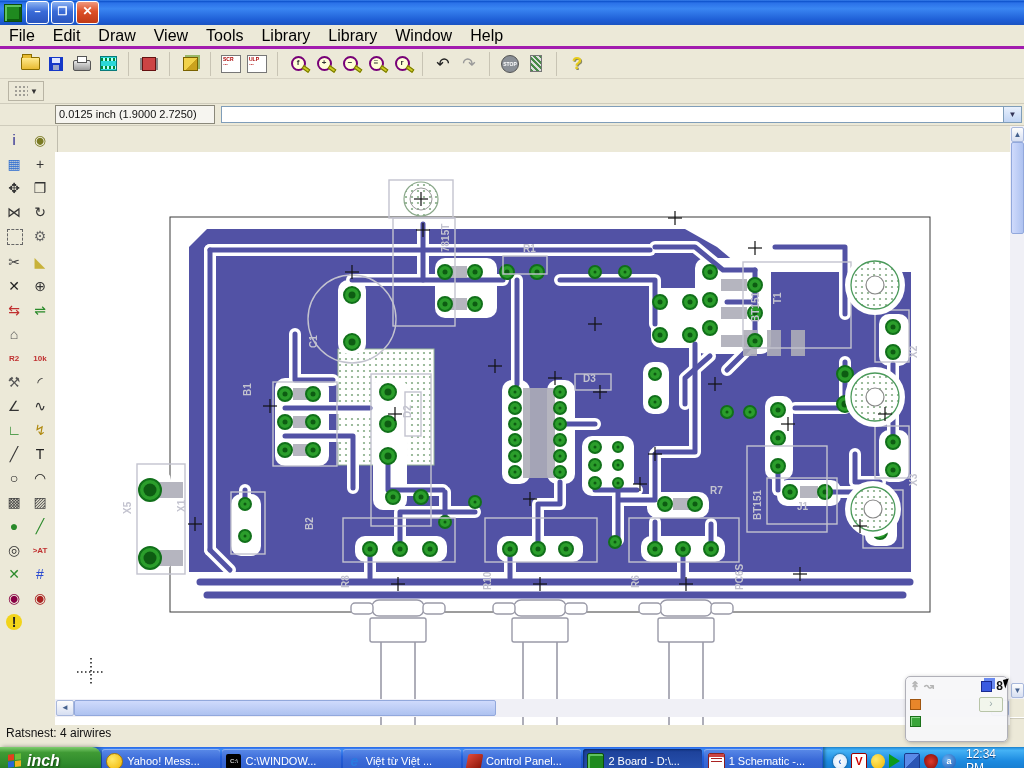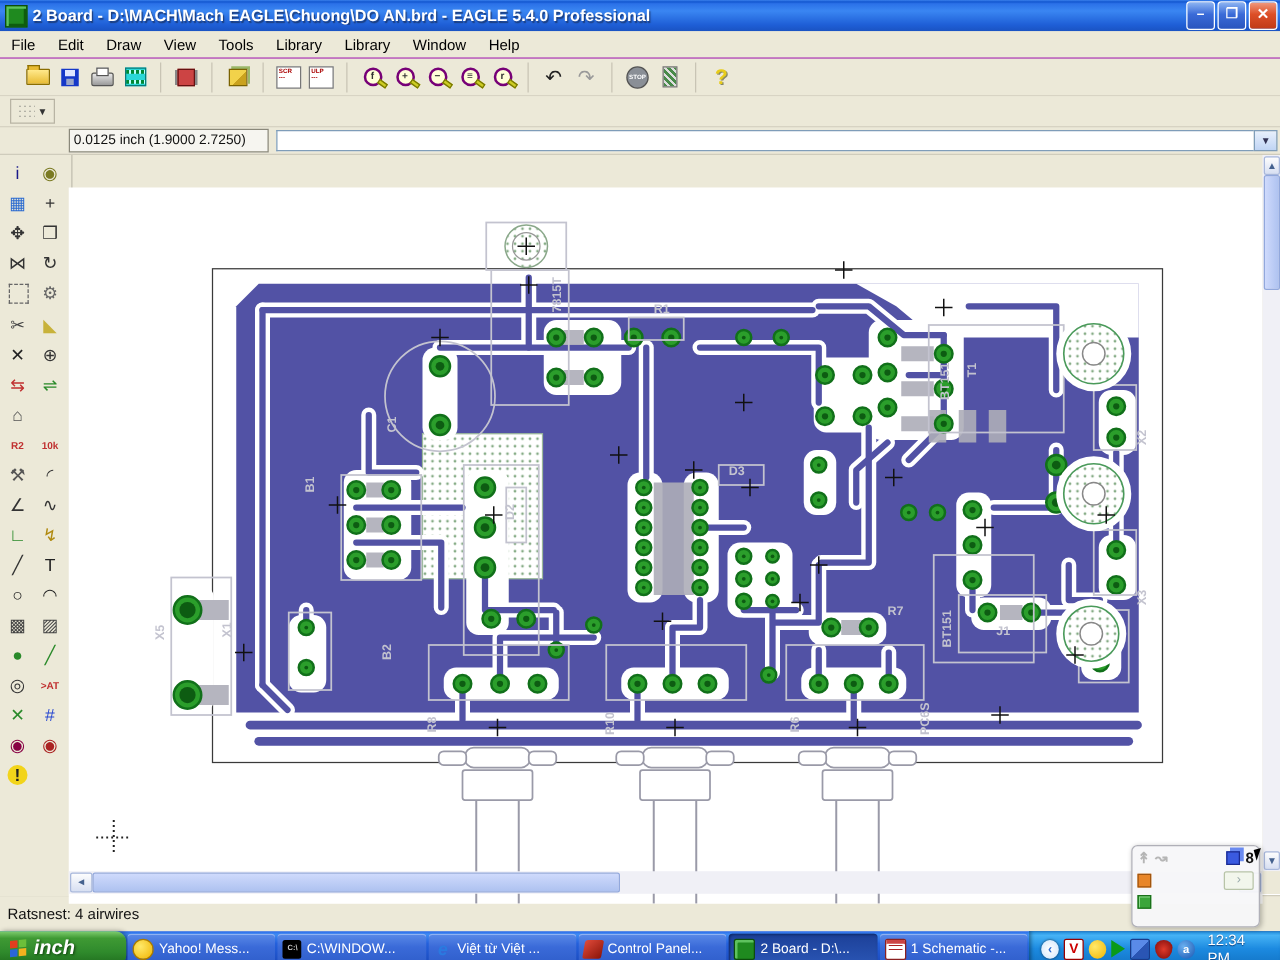--- a/index.html
+++ b/index.html
@@ -8,21 +8,21 @@
   .titlebar{height:25px;display:flex;align-items:center;padding:0 2px 0 4px;
     background:linear-gradient(180deg,#3a80ec 0%,#1257d0 6%,#2b71e8 12%,#3a86f2 35%,#1e5ed6 80%,#1a53c2 100%);}
   .app-icon{width:16px;height:16px;background:#1f8a1f;border:1px solid #0c4d0c;margin-right:4px;
     box-shadow:inset 2px 2px 0 #5ec25e,inset -2px -2px 0 #0e5c0e;}
   .title-text{color:#fff;font-weight:bold;font-size:13px;text-shadow:1px 1px 1px #1a3b7a;flex:1;white-space:nowrap;overflow:hidden;}
   .winbtns{display:flex;gap:2px;}
   .wbtn{width:21px;height:21px;border-radius:3px;border:1px solid #fff;color:#fff;font-size:11px;line-height:19px;
     text-align:center;font-weight:bold;background:linear-gradient(180deg,#8db4f2,#3a6bd8 45%,#2a55be);}
   .wbtn.close{background:linear-gradient(180deg,#f0997e,#dd4f27 45%,#c03a17);font-size:12px;}
   
-  .menubar{height:21px;display:flex;align-items:center;border-bottom:1px solid #a21caf;background:#ece9d8;font-size:12px;}
+  .menubar{height:21px;display:flex;align-items:center;border-bottom:3px solid #a21caf;background:#ece9d8;font-size:16px;}
   .menu-item{padding:2px 9px;color:#000;}
   
   .toolbar{height:29px;display:flex;align-items:center;background:#ece9d8;border-bottom:1px solid #d8d4c4;padding-left:10px;}
   .tgroup{display:flex;align-items:center;padding:0 7px;border-right:1px solid #c8c4b4;height:24px;}
   .tgroup:last-child{border-right:none;}
   .tbtn{width:24px;height:22px;display:flex;align-items:center;justify-content:center;margin:0 1px;position:relative;}
   .toolbar2{height:24px;display:flex;align-items:center;background:#ece9d8;border-bottom:1px solid #cfccbc;padding-left:8px;}
   .gridbtn{width:34px;height:18px;border:1px solid #b8b4a4;display:flex;align-items:center;justify-content:center;gap:2px;background:#ece9d8;}
   .griddots{width:14px;height:12px;background-image:radial-gradient(#555 24%,transparent 26%);background-size:4px 4px;}
   .dnarrow{font-size:8px;color:#333;}
@@ -110,21 +110,20 @@
   .morebtn{width:22px;height:13px;border:1px solid #b8c4a8;background:#f2f6ec;color:#9aa;line-height:11px;text-align:center;border-radius:2px;}
   .cur8{font-weight:bold;color:#111;font-size:12px;position:relative;}
   .cur8:after{content:"";position:absolute;right:-7px;top:0px;width:0;height:0;border-left:6px solid #000;border-bottom:9px solid transparent;transform:rotate(-15deg);}
   svg text{font-family:"Liberation Sans",sans-serif;}
 </style>
 </head>
 <body>
 
 <div class="titlebar">
   <div class="app-icon"></div>
-  <div class="title-text">2 Board - D:\MACH\Mach EAGLE\Chuong\DO AN.brd - EAGLE 5.4.0 Professional</div>
   <div class="winbtns">
     <div class="wbtn">–</div>
     <div class="wbtn">❐</div>
     <div class="wbtn close">✕</div>
   </div>
 </div>
 
 <div class="menubar">
   <span class="menu-item">File</span>
   <span class="menu-item">Edit</span>

